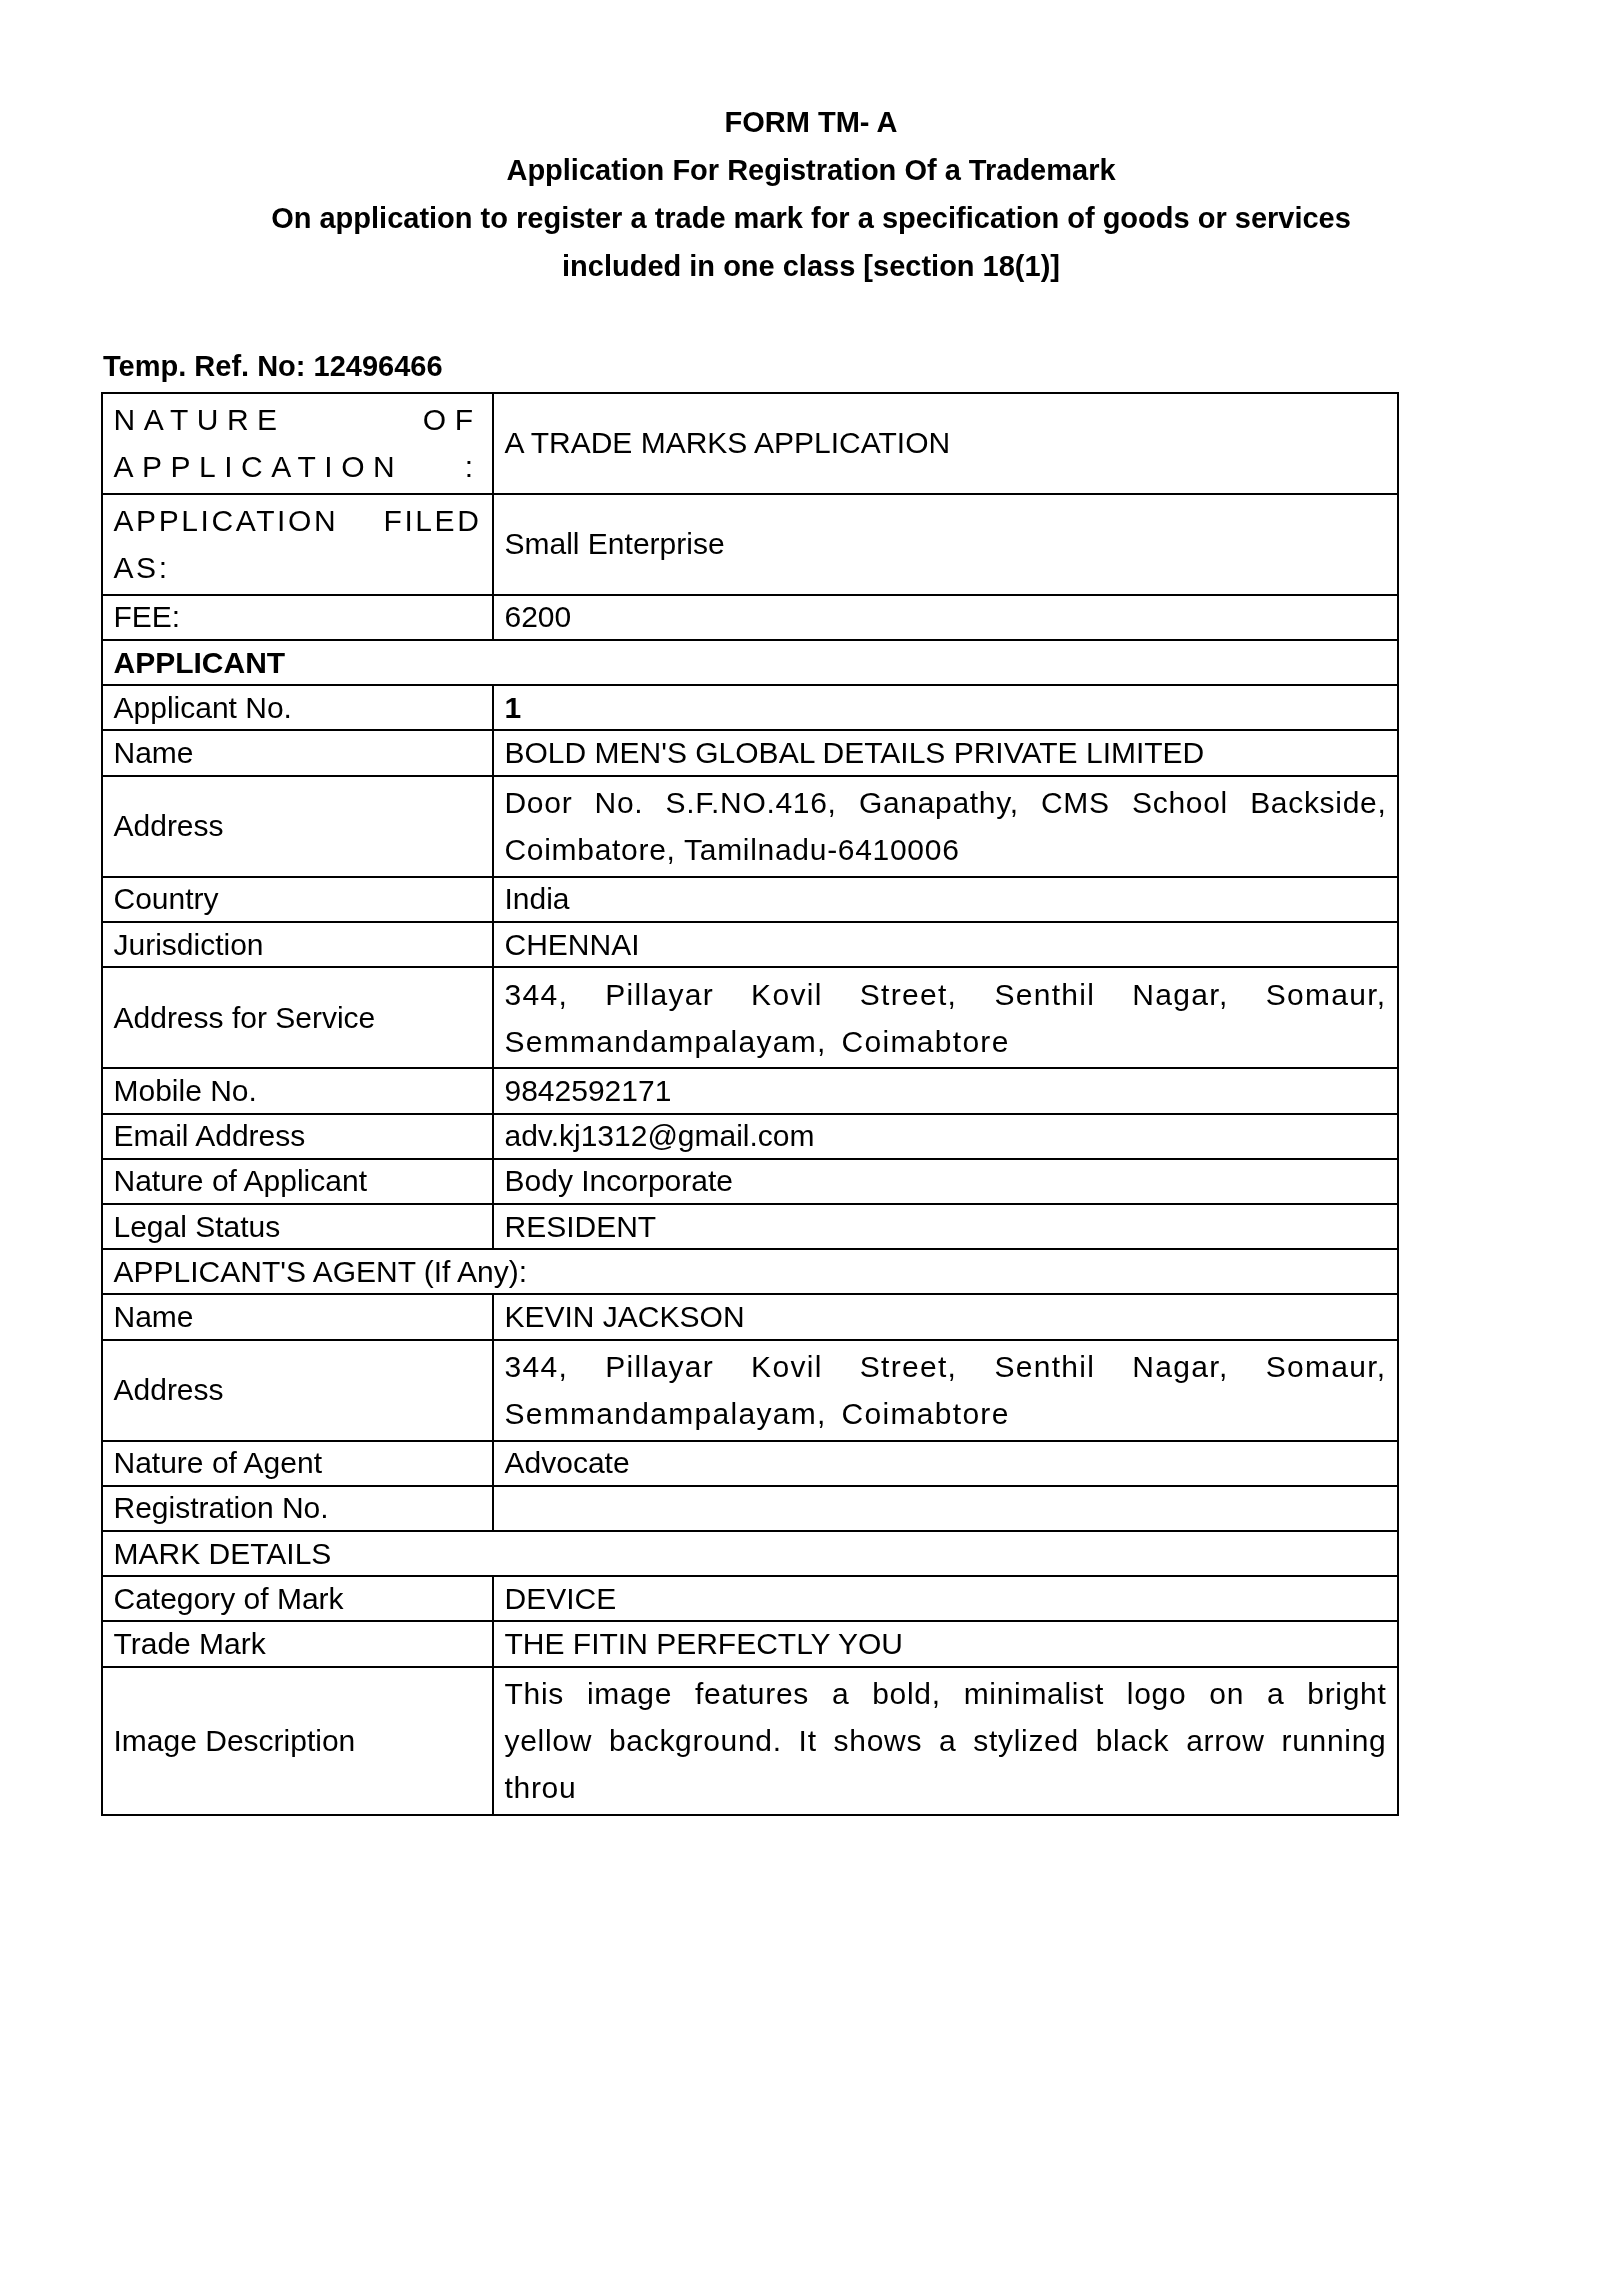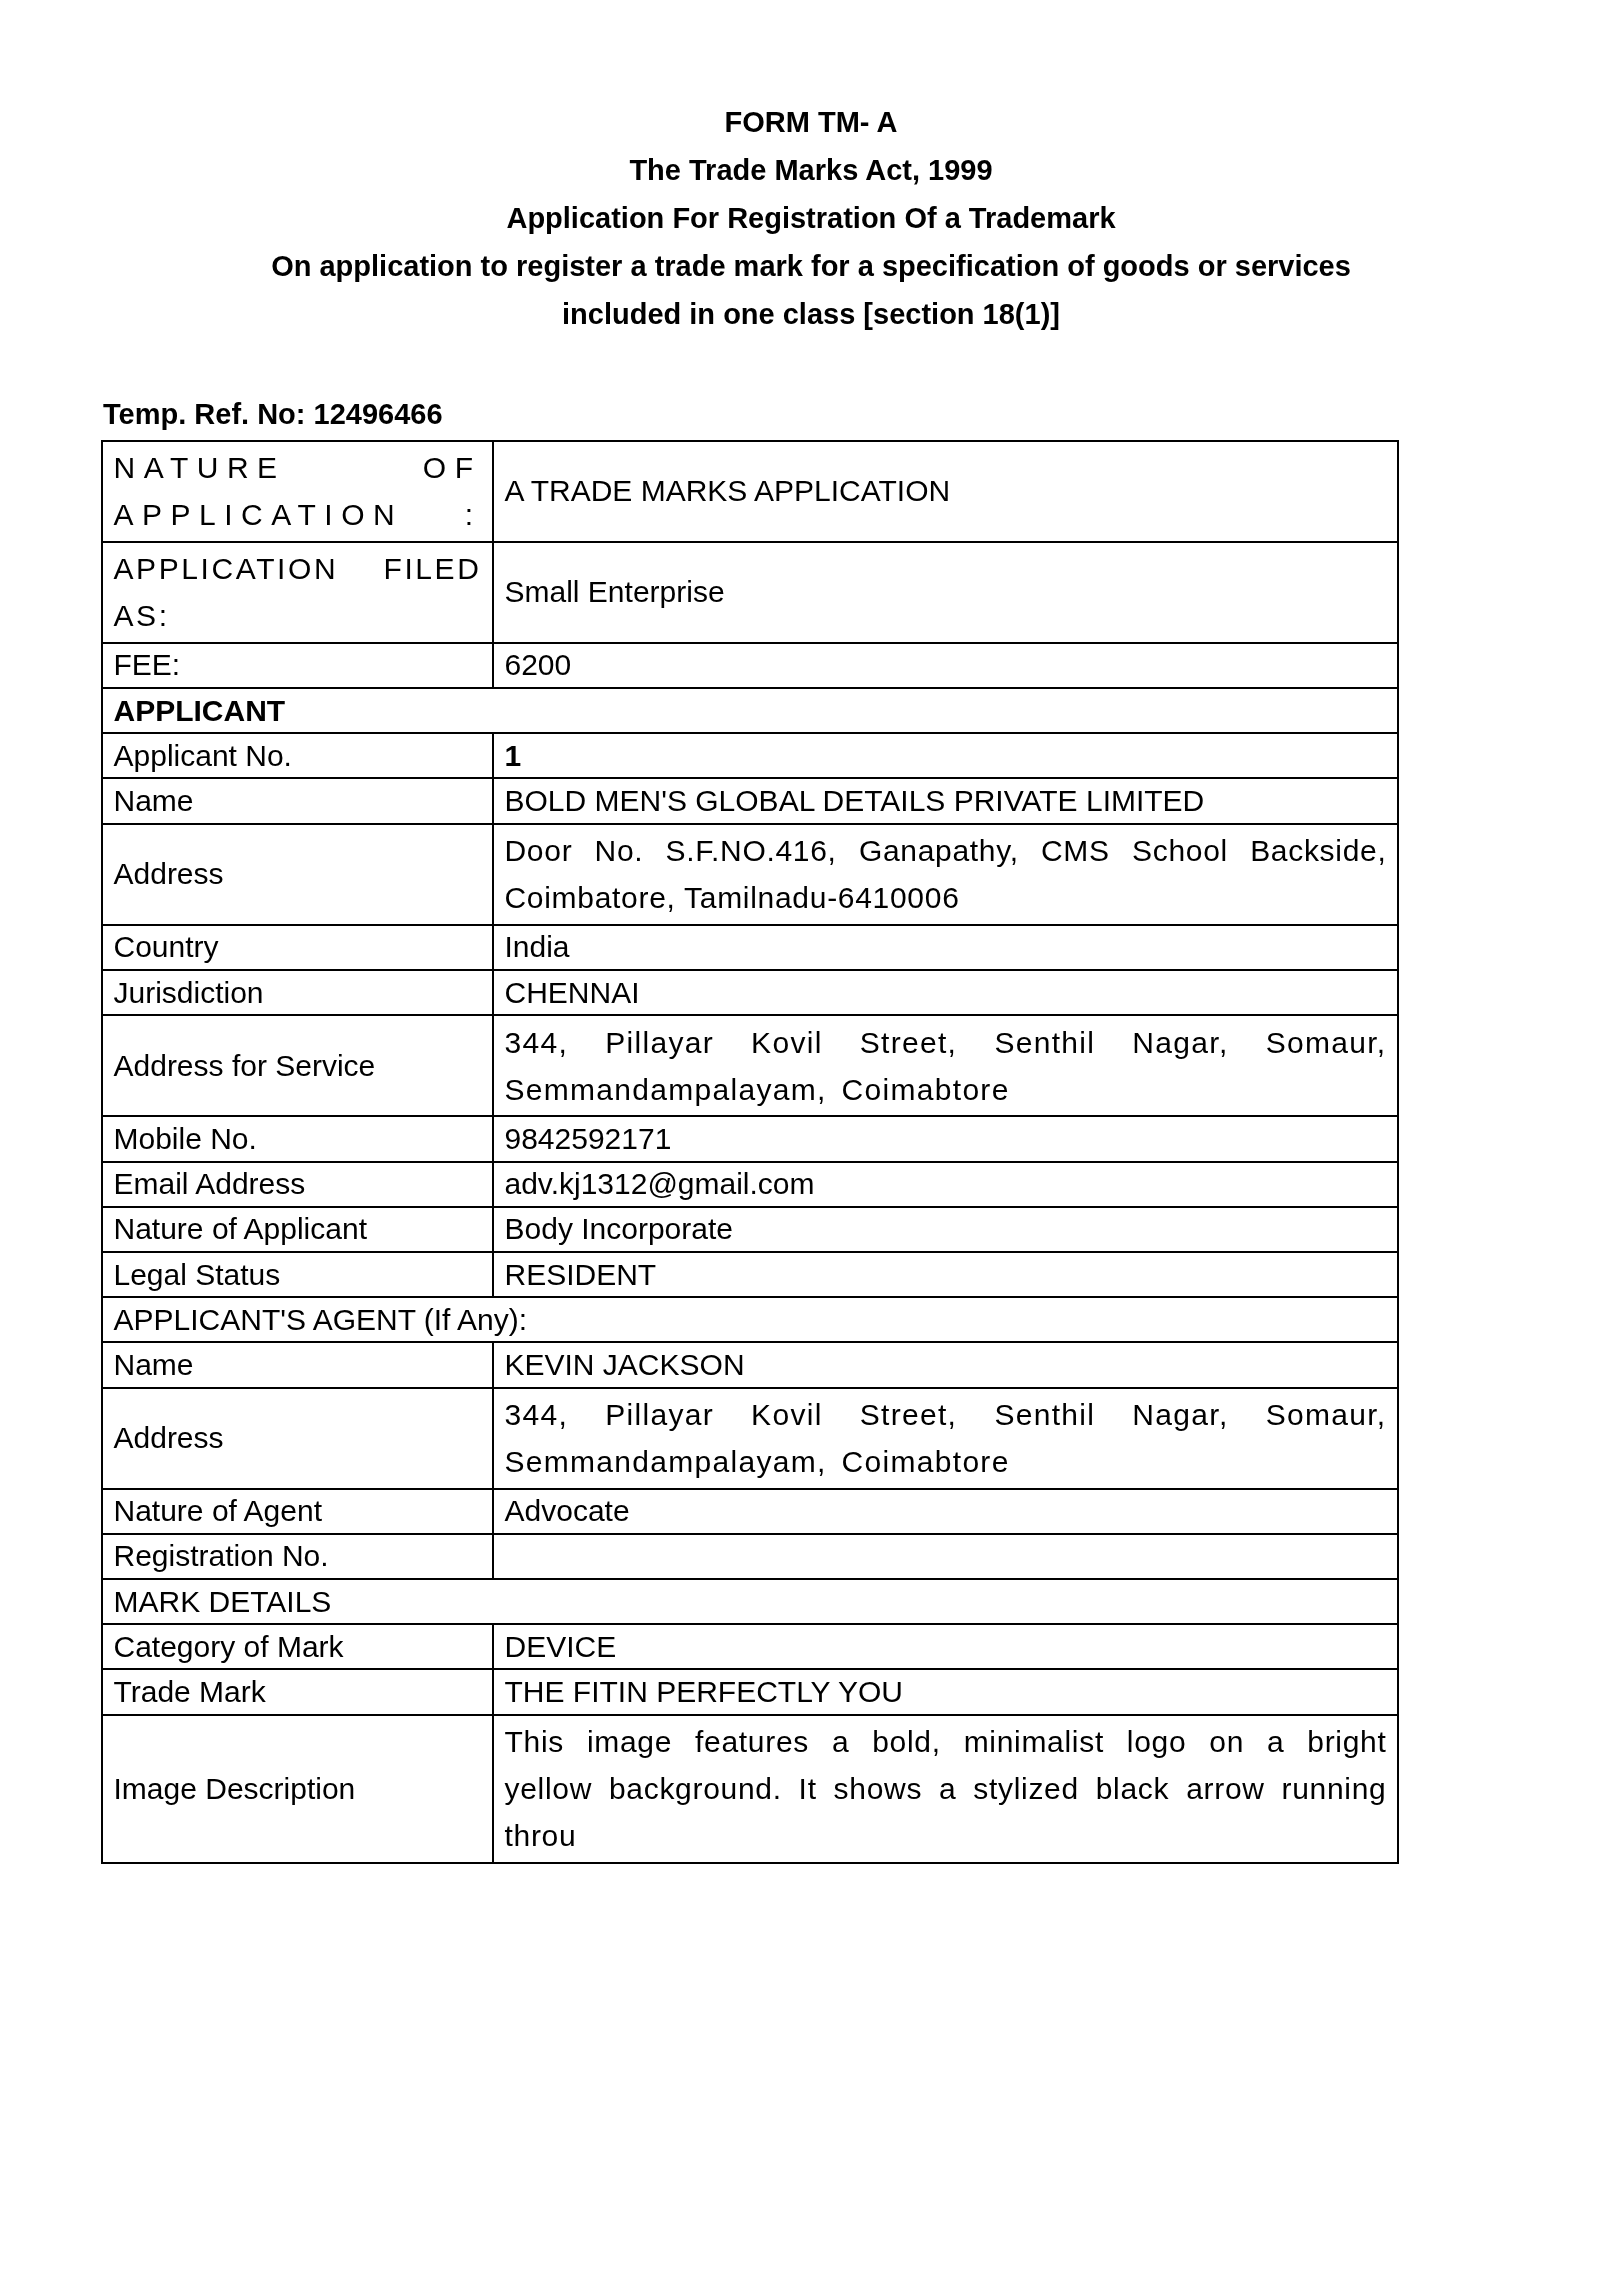--- a/index.html
+++ b/index.html
@@ -71,21 +71,20 @@
   .spaced { word-spacing: 5.2px; letter-spacing: 1.3px; }
   .spaced2 { letter-spacing: 0.7px; }
 </style>
 </head>
 <body>
 
 <div class="page">
 
   <div class="form-header">
     <div>FORM TM- A</div>
-    <div>The Trade Marks Act, 1999</div>
     <div>Application For Registration Of a Trademark</div>
     <div>On application to register a trade mark for a specification of goods or services</div>
     <div>included in one class [section 18(1)]</div>
   </div>
 
   <div class="temp-ref">Temp. Ref. No: 12496466</div>
 
   <table class="app-table">
     <colgroup>
         <col class="c-label">

